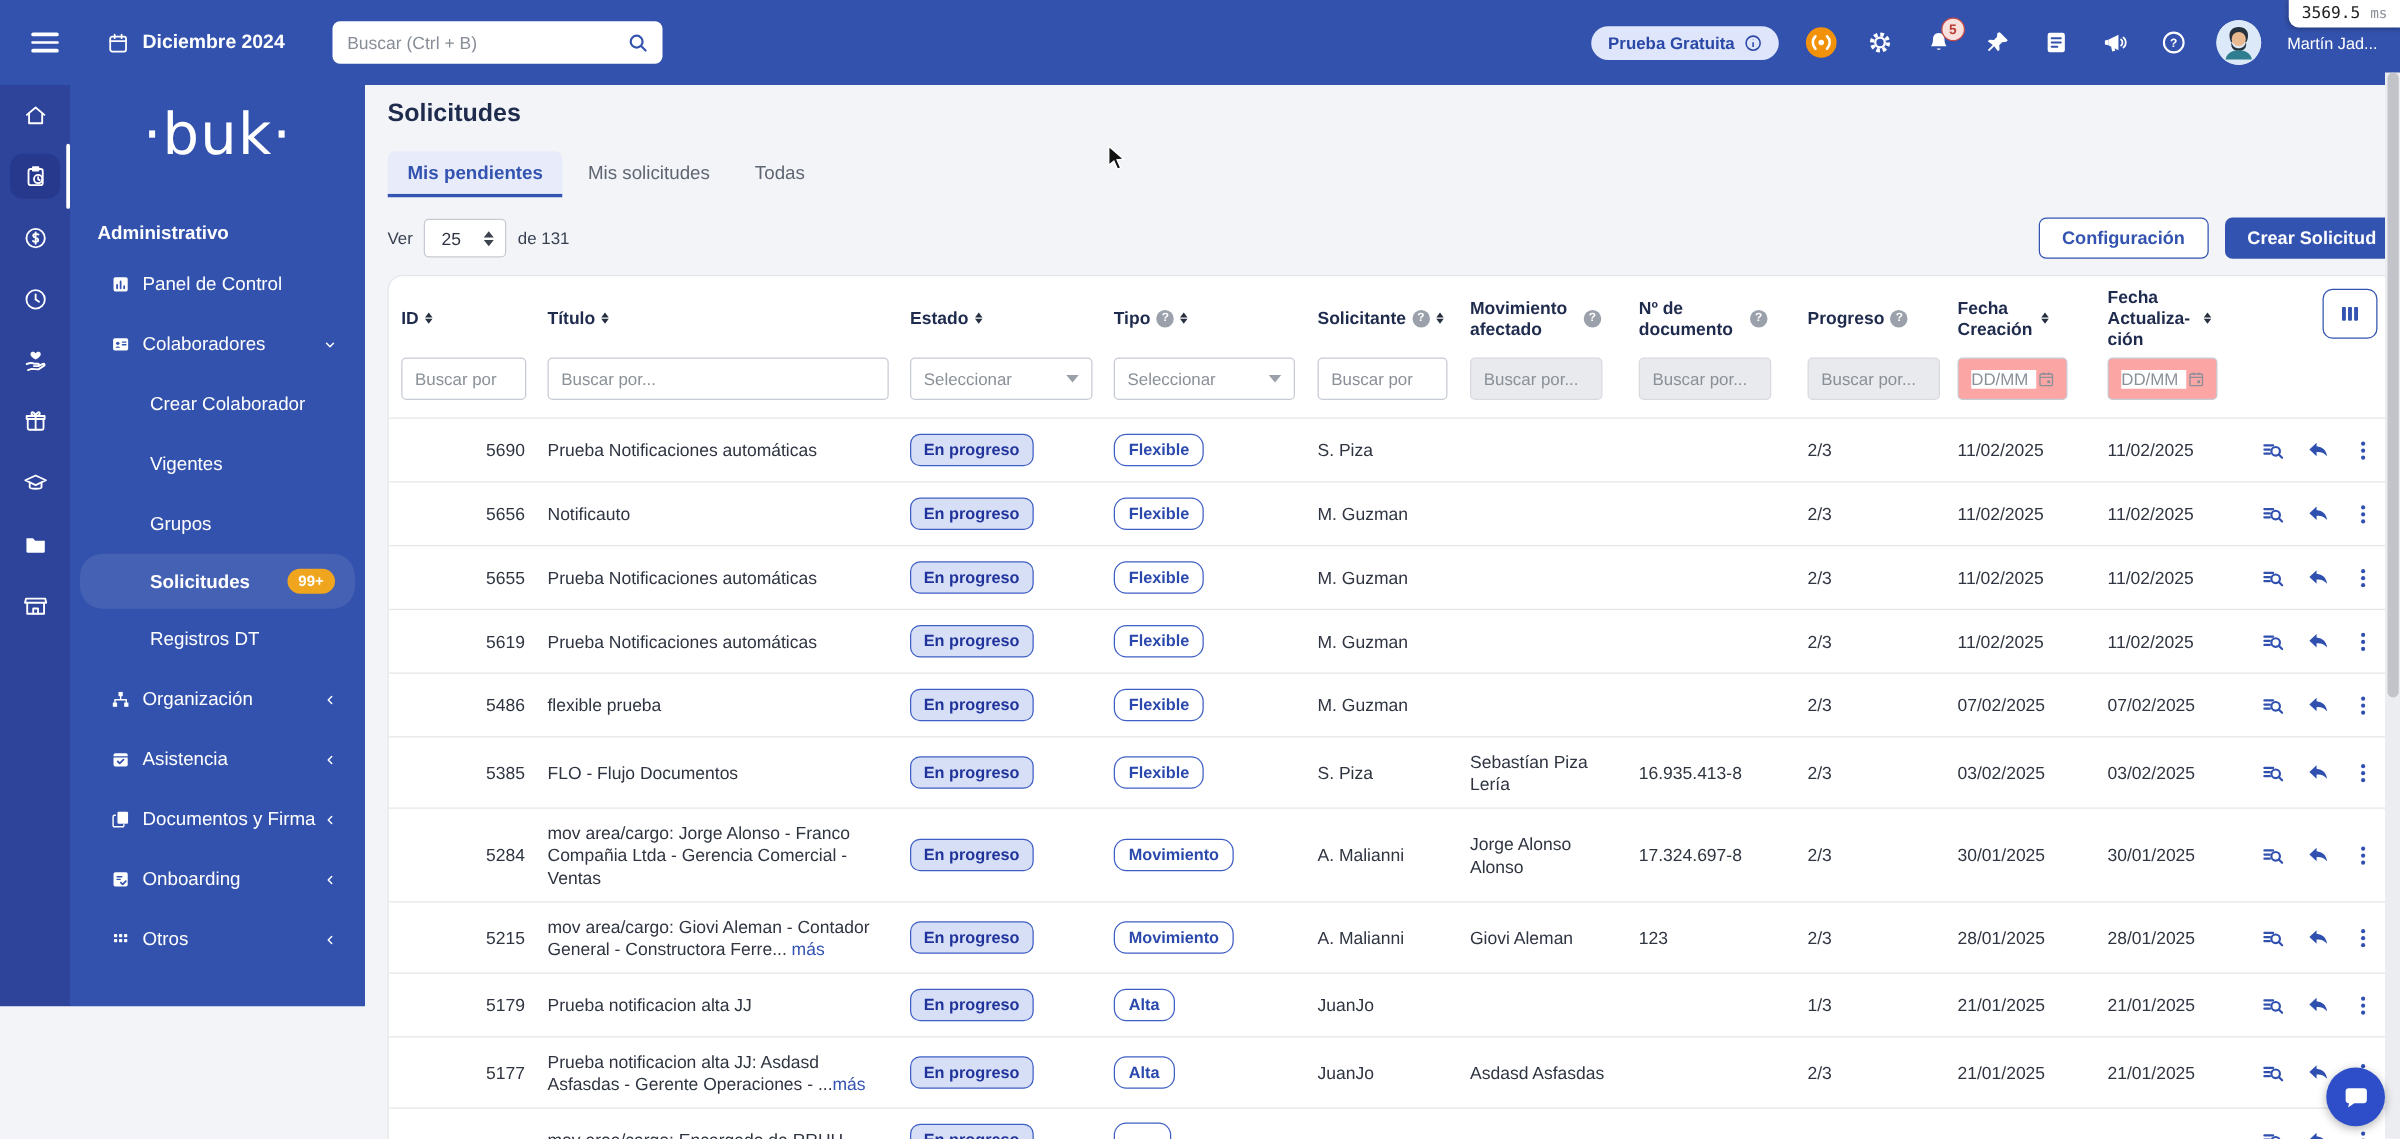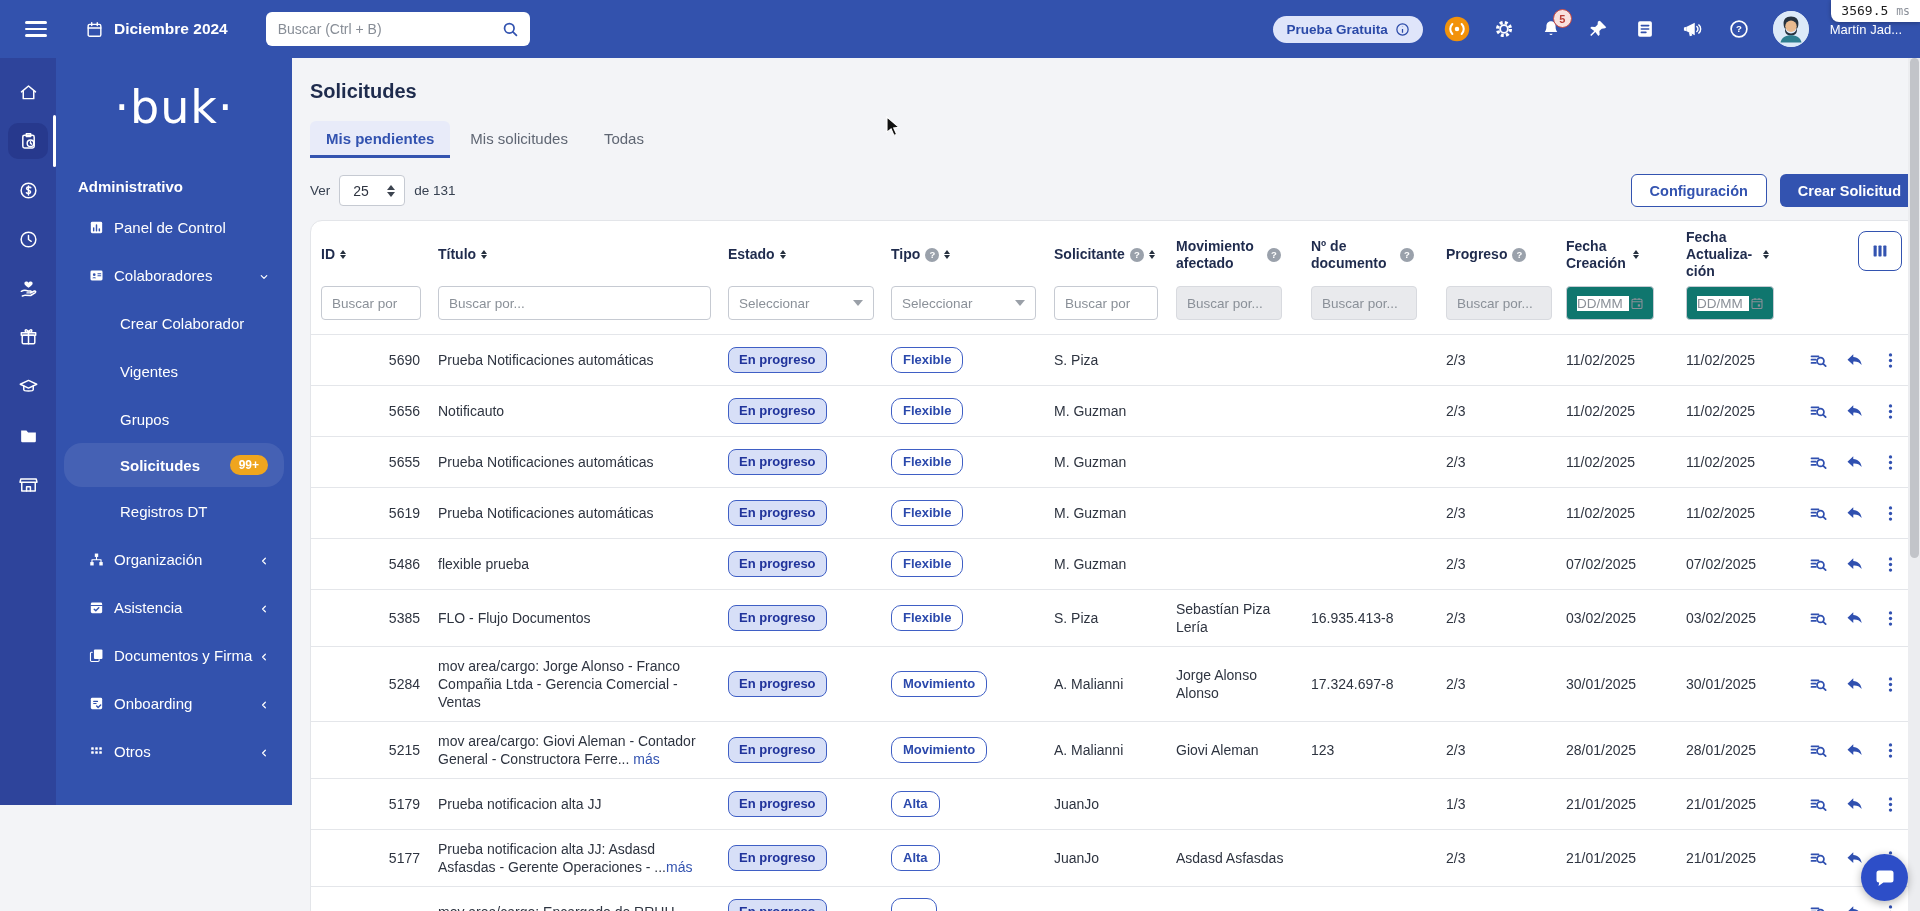--- a/index.html
+++ b/index.html
@@ -1,19 +1,19 @@
 <!DOCTYPE html>
 <html><head>
 <meta charset="utf-8">
 <style>
   * { box-sizing: border-box; margin: 0; padding: 0; }
   html,body { width:1920px; height:911px; overflow:hidden; font-family:"Liberation Sans", sans-serif; background:#F3F4F7; }
 
   
-  .topbar { position:absolute; top:0; left:0; width:1920px; height:58px; background:#3352AD; display:flex; align-items:center; z-index:30; }
+  .topbar { position:absolute; top:0; left:0; width:1920px; height:68px; background:#3352AD; display:flex; align-items:center; z-index:30; }
   .hamburger { width:22px; height:16px; margin-left:25px; display:flex; flex-direction:column; justify-content:space-between; cursor:pointer; }
   .hamburger i { display:block; height:2.6px; background:#fff; border-radius:2px; }
   .tb-date { display:flex; align-items:center; gap:10px; margin-left:38px; color:#fff; font-weight:bold; font-size:15.5px; }
   .tb-search { margin-left:38px; width:264px; height:34px; background:#fff; border-radius:6px; display:flex; align-items:center; padding:0 10px 0 12px; }
   .tb-search input { flex:1; border:none; outline:none; font-size:14px; color:#333; background:transparent; }
   .tb-search input::placeholder { color:#878D96; }
   .tb-right { margin-left:auto; display:flex; align-items:center; gap:21px; padding-right:18px; }
   .trial-pill { height:27px; background:#DFE5FA; border-radius:14px; display:flex; align-items:center; gap:7px; padding:0 13px; color:#2B4AA8; font-size:13.5px; font-weight:bold; cursor:pointer; }
   .tb-icon { width:26px; height:26px; display:flex; align-items:center; justify-content:center; cursor:pointer; position:relative; }
   .tb-icon svg { width:22px; height:22px; }
@@ -71,21 +71,21 @@
   .sort i { width:0; height:0; border-left:3.8px solid transparent; border-right:3.8px solid transparent; }
   .sort .up { border-bottom:4.6px solid #26303F; }
   .sort .dn { border-top:4.6px solid #26303F; }
   .help-ic { width:14px; height:14px; border-radius:50%; background:#9AA1AB; color:#fff; font-size:9.5px; font-weight:bold; display:flex; align-items:center; justify-content:center; flex-shrink:0; cursor:pointer; }
   .tfilter { padding-top:6px; padding-bottom:14px; align-items:flex-start; }
   .f-input { height:34px; border:1px solid #C6CAD2; border-radius:4px; padding:0 10px; font-size:13.5px; color:#333; outline:none; background:#fff; }
   .f-input::placeholder { color:#8A9098; }
   .f-input:disabled { background:#E9EAED; border-color:#D8DADF; }
   .f-select { height:34px; border:1px solid #C6CAD2; border-radius:4px; background:#fff; display:flex; align-items:center; justify-content:space-between; padding:0 10px; font-size:13.5px; color:#8A9098; cursor:pointer; }
   .caret { width:0; height:0; border-left:5px solid transparent; border-right:5px solid transparent; border-top:6px solid #9AA0A8; }
-  .f-date { height:34px; border:1px solid #C6CAD2; border-radius:4px; background:#0f766e; display:flex; align-items:center; padding:0 8px 0 10px; }
+  .f-date { height:34px; border:1px solid #C6CAD2; border-radius:4px; background:#fca5a5; display:flex; align-items:center; padding:0 8px 0 10px; }
   .f-date input { border:none; outline:none; width:52px; font-size:13.5px; color:#333; }
   .f-date input::placeholder { color:#8A9098; }
   .f-date svg { width:17px; height:17px; }
   .col-settings { position:absolute; top:10px; right:16px; width:44px; height:40px; border:1.5px solid #3353B0; border-radius:8px; background:#fff; display:flex; align-items:center; justify-content:center; cursor:pointer; }
   .col-settings svg { width:22px; height:22px; }
 
   .trow { border-top:1px solid #E4E6EA; min-height:51px; padding-top:10px; padding-bottom:10px; font-size:14px; color:#2E3440; line-height:18px; }
   .td { padding-right:16px; }
   .td-id { text-align:right; padding-right:18px; color:#2E3440; }
   .more-link { color:#3353B0; cursor:pointer; }

